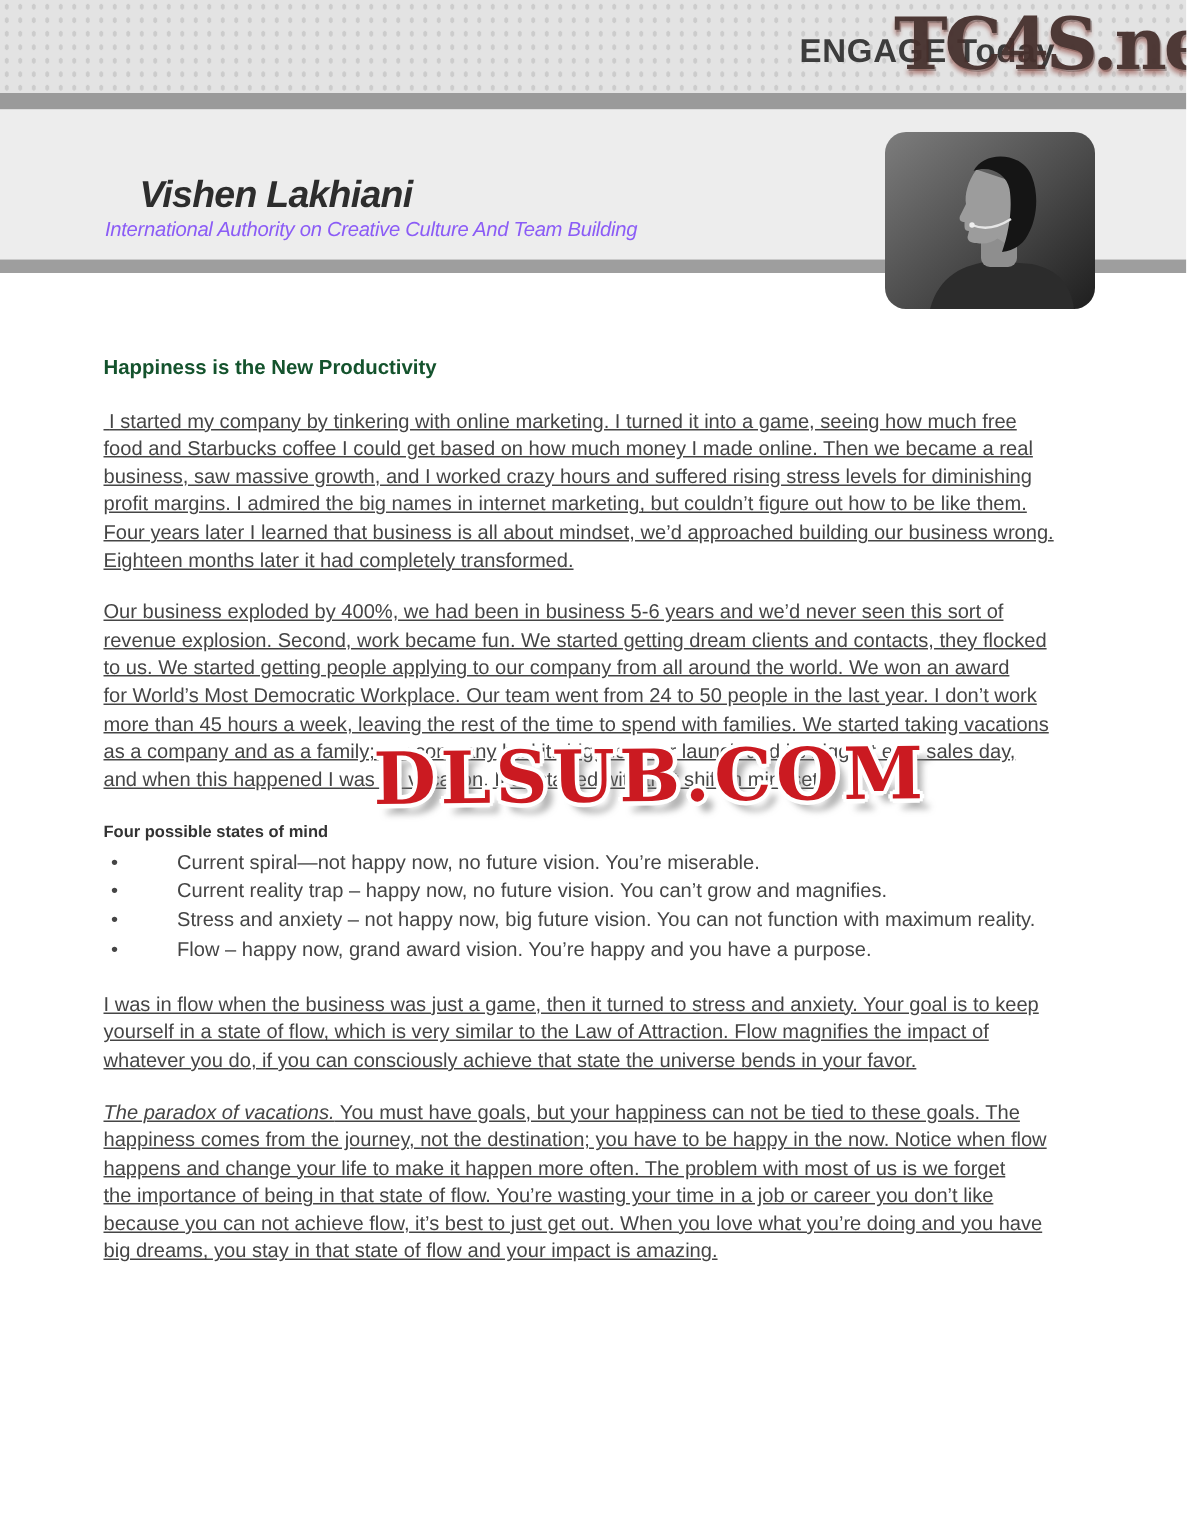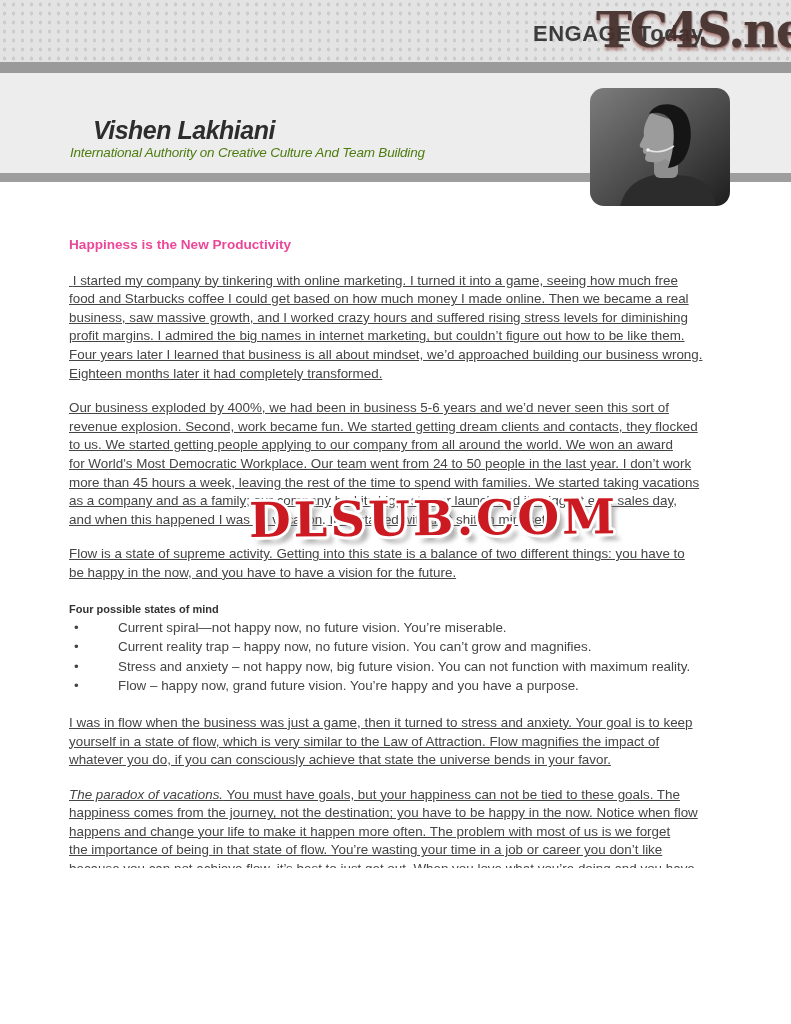--- a/index.html
+++ b/index.html
@@ -17,32 +17,32 @@
   .brand{position:absolute;top:21px;left:533px;font-size:22px;font-weight:bold;color:#3c3c3c;
     letter-spacing:0.5px;z-index:2;}
   .wm-top{position:absolute;top:2px;left:596px;z-index:3;font-family:"DejaVu Serif",serif;
     font-weight:bold;font-size:48px;letter-spacing:-2px;color:#46302d;opacity:.95;
     text-shadow:0 3px 3px rgba(135,55,45,.55),1px 1px 0 rgba(25,25,25,.35);}
 
   .title{position:absolute;top:83px;left:69px;font-size:30px;font-style:italic;font-weight:bold;
     color:#6e6e6e;letter-spacing:-0.5px;}
   .author{position:absolute;top:116px;left:69px;font-size:25px;font-style:italic;font-weight:bold;
     color:#2d2d2d;letter-spacing:-0.5px;margin-left:24px;}
-  .subtitle{position:absolute;top:145px;left:70px;font-size:13.5px;font-style:italic;color:#4d7c0f;
+  .subtitle{position:absolute;top:145px;left:70px;font-size:13.5px;font-style:italic;color:#8b5cf6;
     letter-spacing:-0.2px;}
 
   .photo{position:absolute;top:88px;left:590px;width:140px;height:118px;border-radius:14px;
     overflow:hidden;z-index:5;}
   .photo svg{display:block;}
 
   
   .article{position:absolute;top:236px;left:69px;width:706px;color:#454545;
     font-size:13.4px;line-height:18.6px;}
   .article p{margin:0 0 16px 0;white-space:pre-wrap;text-decoration:underline;}
-  .h1{margin:0 0 17px 0;font-weight:bold;color:#ec4899;font-size:13.6px;}
+  .h1{margin:0 0 17px 0;font-weight:bold;color:#14532d;font-size:13.6px;}
   .p2{margin-bottom:15px;}
   .h2{margin:17px 0 0 0;font-weight:bold;color:#333333;font-size:11px;}
   .bullets{margin:0 0 19px 0;}
   .bullet-row{display:flex;line-height:19.2px;}
   .bm{width:49px;padding-left:5px;box-sizing:border-box;flex:none;}
   .bt{flex:1;}
   .lead{font-style:italic;}
 
   
   .wm-mid{position:absolute;top:490px;left:249px;z-index:9;font-family:"DejaVu Serif",serif;
@@ -114,39 +114,37 @@
 profit margins. I admired the big names in internet marketing, but couldn’t figure out how to be like them.
 Four years later I learned that business is all about mindset, we’d approached building our business wrong.
 Eighteen months later it had completely transformed.</p>
     <p class="p2">Our business exploded by 400%, we had been in business 5-6 years and we’d never seen this sort of
 revenue explosion. Second, work became fun. We started getting dream clients and contacts, they flocked
 to us. We started getting people applying to our company from all around the world. We won an award
 for World’s Most Democratic Workplace. Our team went from 24 to 50 people in the last year. I don’t work
 more than 45 hours a week, leaving the rest of the time to spend with families. We started taking vacations
 as a company and as a family; our company had its biggest ever launch and its biggest ever sales day,
 and when this happened I was on vacation. It all started with that shift in mindset.</p>
-    <p class="p3">Flow is a state of supreme activity. Getting into this state is a balance of two different things: you have to
-be happy in the now, and you have to have a vision for the future.</p>
     <div class="h2">Four possible states of mind</div>
     <div class="bullets">
       <div class="bullet-row">
         <span class="bm">•</span>
         <span class="bt">Current spiral—not happy now, no future vision. You’re miserable.</span>
       </div>
       <div class="bullet-row">
         <span class="bm">•</span>
         <span class="bt">Current reality trap – happy now, no future vision. You can’t grow and magnifies.</span>
       </div>
       <div class="bullet-row">
         <span class="bm">•</span>
         <span class="bt">Stress and anxiety – not happy now, big future vision. You can not function with maximum reality.</span>
       </div>
       <div class="bullet-row">
         <span class="bm">•</span>
-        <span class="bt">Flow – happy now, grand future vision. You’re happy and you have a purpose.</span>
+        <span class="bt">Flow – happy now, grand award vision. You’re happy and you have a purpose.</span>
       </div>
     </div>
     <p class="p4">I was in flow when the business was just a game, then it turned to stress and anxiety. Your goal is to keep
 yourself in a state of flow, which is very similar to the Law of Attraction. Flow magnifies the impact of
 whatever you do, if you can consciously achieve that state the universe bends in your favor.</p>
     <p class="p5"><span class="lead">The paradox of vacations.</span><span> You must have goals, but your happiness can not be tied to these goals. The
 happiness comes from the journey, not the destination; you have to be happy in the now. Notice when flow
 happens and change your life to make it happen more often. The problem with most of us is we forget
 the importance of being in that state of flow. You’re wasting your time in a job or career you don’t like
 because you can not achieve flow, it’s best to just get out. When you love what you’re doing and you have

